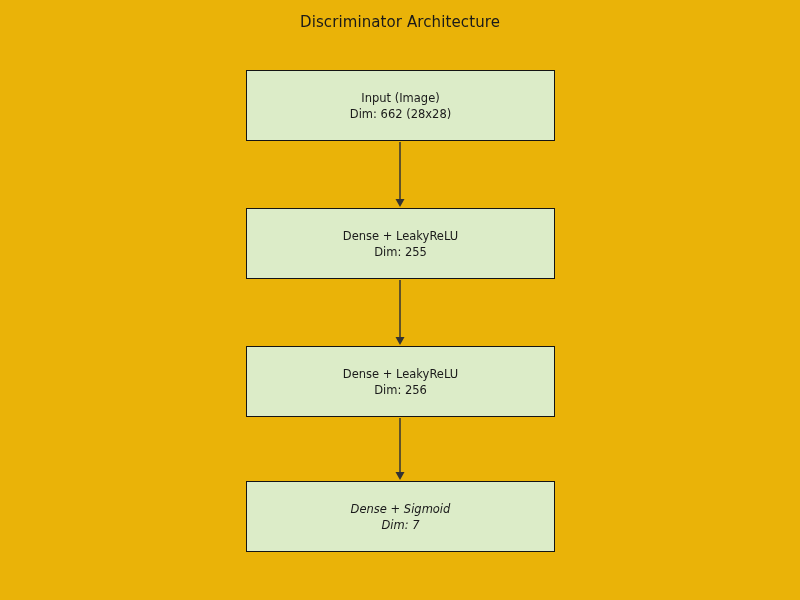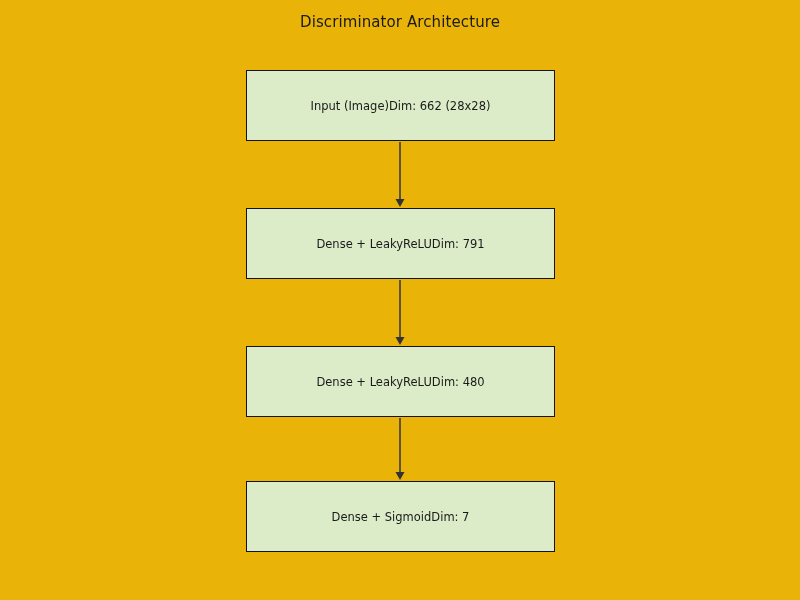--- a/index.html
+++ b/index.html
@@ -40,21 +40,21 @@
   }
   .arch-node {
     position: absolute;
     left: 246px;
     width: 309px;
     height: 71px;
     box-sizing: border-box;
     background: #dcecc8;
     border: 1.6px solid #141414;
     display: flex;
-    flex-direction: row;
+    flex-direction: column;
     align-items: center;
     justify-content: center;
   }
   .node-line {
     font-size: 11.5px;
     color: #1a1a1a;
     line-height: 16px;
     text-align: center;
     white-space: nowrap;
   }
@@ -89,27 +89,27 @@
 
   <div id="flow-layer">
 
     <div class="arch-node" style="top:70px;">
       <div class="node-line node-label">Input (Image)</div>
       <div class="node-line node-dim">Dim: 662 (28x28)</div>
     </div>
 
     <div class="arch-node" style="top:208px;">
       <div class="node-line node-label">Dense + LeakyReLU</div>
-      <div class="node-line node-dim">Dim: 791</div>
+      <div class="node-line node-dim">Dim: 255</div>
     </div>
 
     <div class="arch-node" style="top:346px;">
       <div class="node-line node-label">Dense + LeakyReLU</div>
-      <div class="node-line node-dim">Dim: 480</div>
+      <div class="node-line node-dim">Dim: 256</div>
     </div>
 
-    <div class="arch-node" style="top:481px;">
+    <div class="arch-node" style="top:481px;font-style:italic;">
       <div class="node-line node-label">Dense + Sigmoid</div>
       <div class="node-line node-dim">Dim: 7</div>
     </div>
 
   </div>
 </div>
 
 </body></html>

